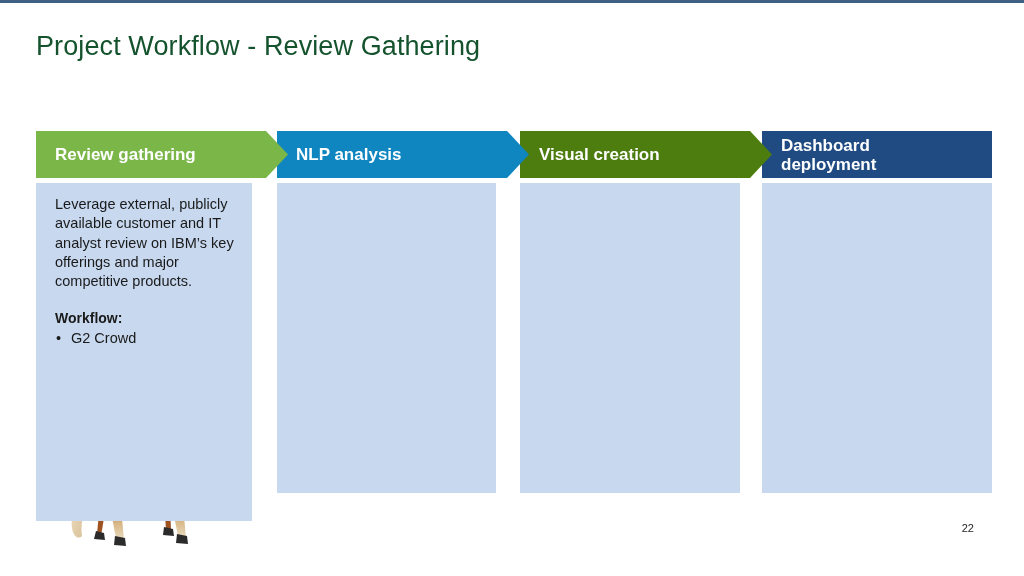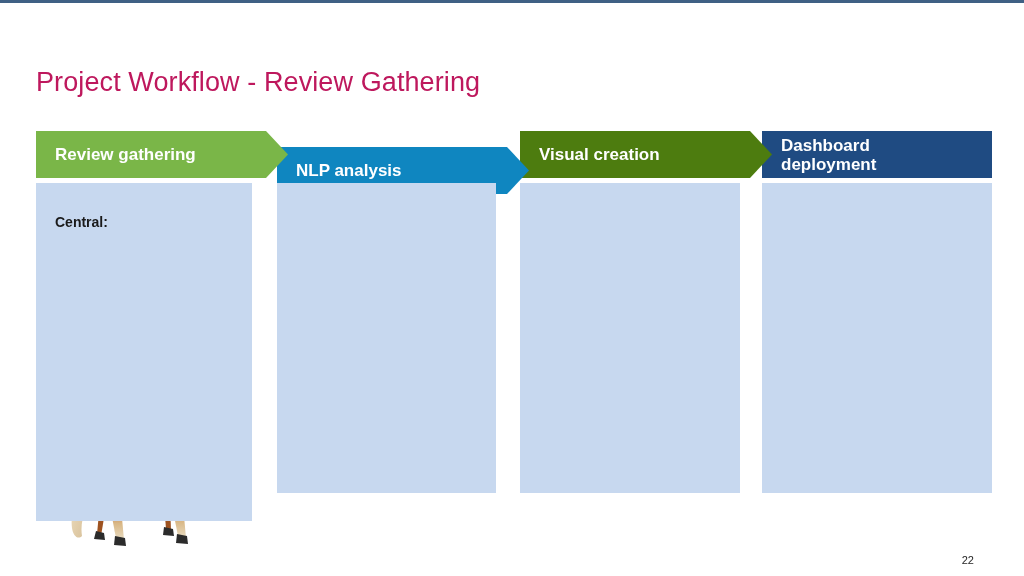--- a/index.html
+++ b/index.html
@@ -111,49 +111,51 @@
     left: 56px;
     top: 432px;
     width: 160px;
     height: 136px;
     pointer-events: none;
   }
 
   .page-number {
     position: absolute;
     right: 50px;
-    bottom: 10px;
+    bottom: 42px;
     font-size: 11px;
     color: #262626;
   }
 </style>
 </head>
 <body style="background: rgb(255, 255, 255);">
 
 <div class="top-rule" style="background: rgb(63, 96, 132);"></div>
 
-<div class="slide-title" style="color: #be185d; margin-top: 36px;">Project Workflow - Review Gathering</div>
+<div class="slide-title" style="color: #14532d;">Project Workflow - Review Gathering</div>
 
 <div class="workflow">
 
   <div class="stage" id="s0" style="left: 36px; width: 252px; z-index: 10;">
     <div class="stage-header chev" id="h0" style="width: 252px; background: rgb(122, 182, 72);">
       <span class="stage-label">Review gathering</span>
     </div>
     <div class="stage-body" id="b0" style="left: 0px; width: 216px; height: 338px; background: rgb(199, 216, 239);">
       <div class="body-text">
-        <p class="sources-head">Central:</p>
+        <p>Leverage external, publicly available customer and IT analyst review on IBM’s key offerings and major competitive products.</p>
+        <p class="sources-head">Workflow:</p>
         <ul class="bullets">
+          <li>G2 Crowd</li>
         </ul>
       </div>
     </div>
   </div>
 
   <div class="stage" id="s1" style="left: 277px; width: 252px; z-index: 9;">
-    <div class="stage-header chev" id="h1" style="width: 252px; background: rgb(15, 134, 192); margin-top: 16px;">
+    <div class="stage-header chev" id="h1" style="width: 252px; background: rgb(15, 134, 192);">
       <span class="stage-label">NLP analysis</span>
     </div>
     <div class="stage-body" id="b1" style="left: 0px; width: 219px; height: 310px; background: rgb(199, 216, 239);"></div>
   </div>
 
   <div class="stage" id="s2" style="left: 520px; width: 252px; z-index: 8;">
     <div class="stage-header chev" id="h2" style="width: 252px; background: #4d7c0f;">
       <span class="stage-label">Visual creation</span>
     </div>
     <div class="stage-body" id="b2" style="left: 0px; width: 220px; height: 310px; background: rgb(199, 216, 239);"></div>

